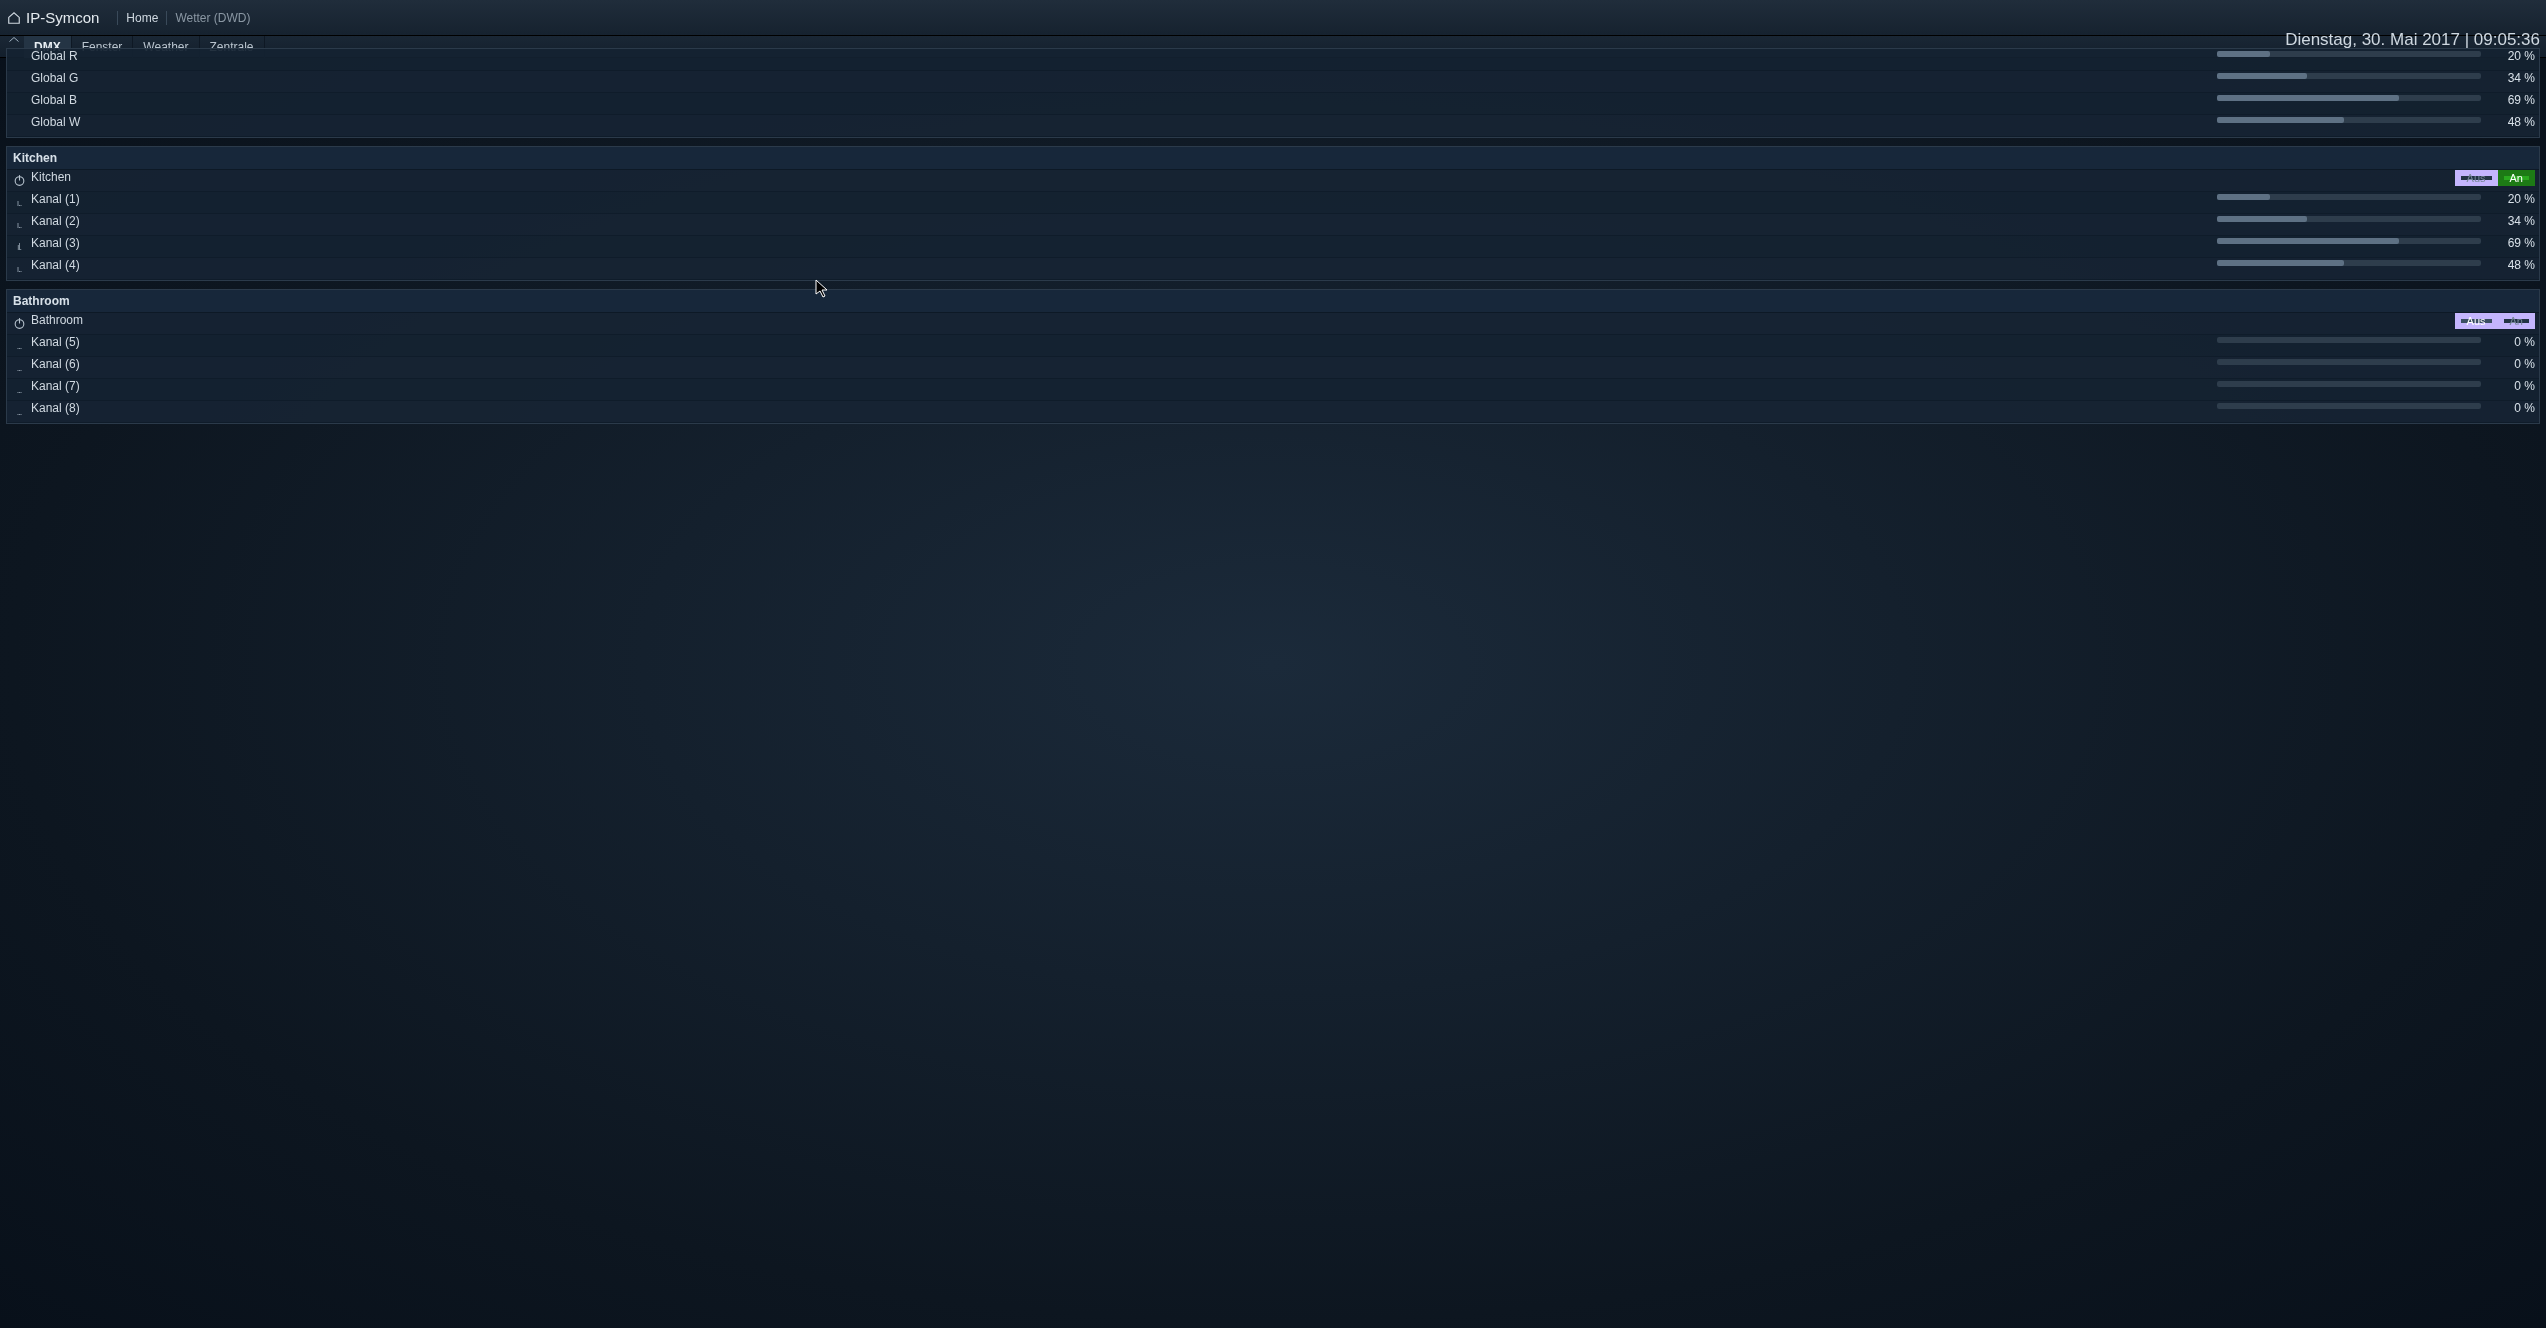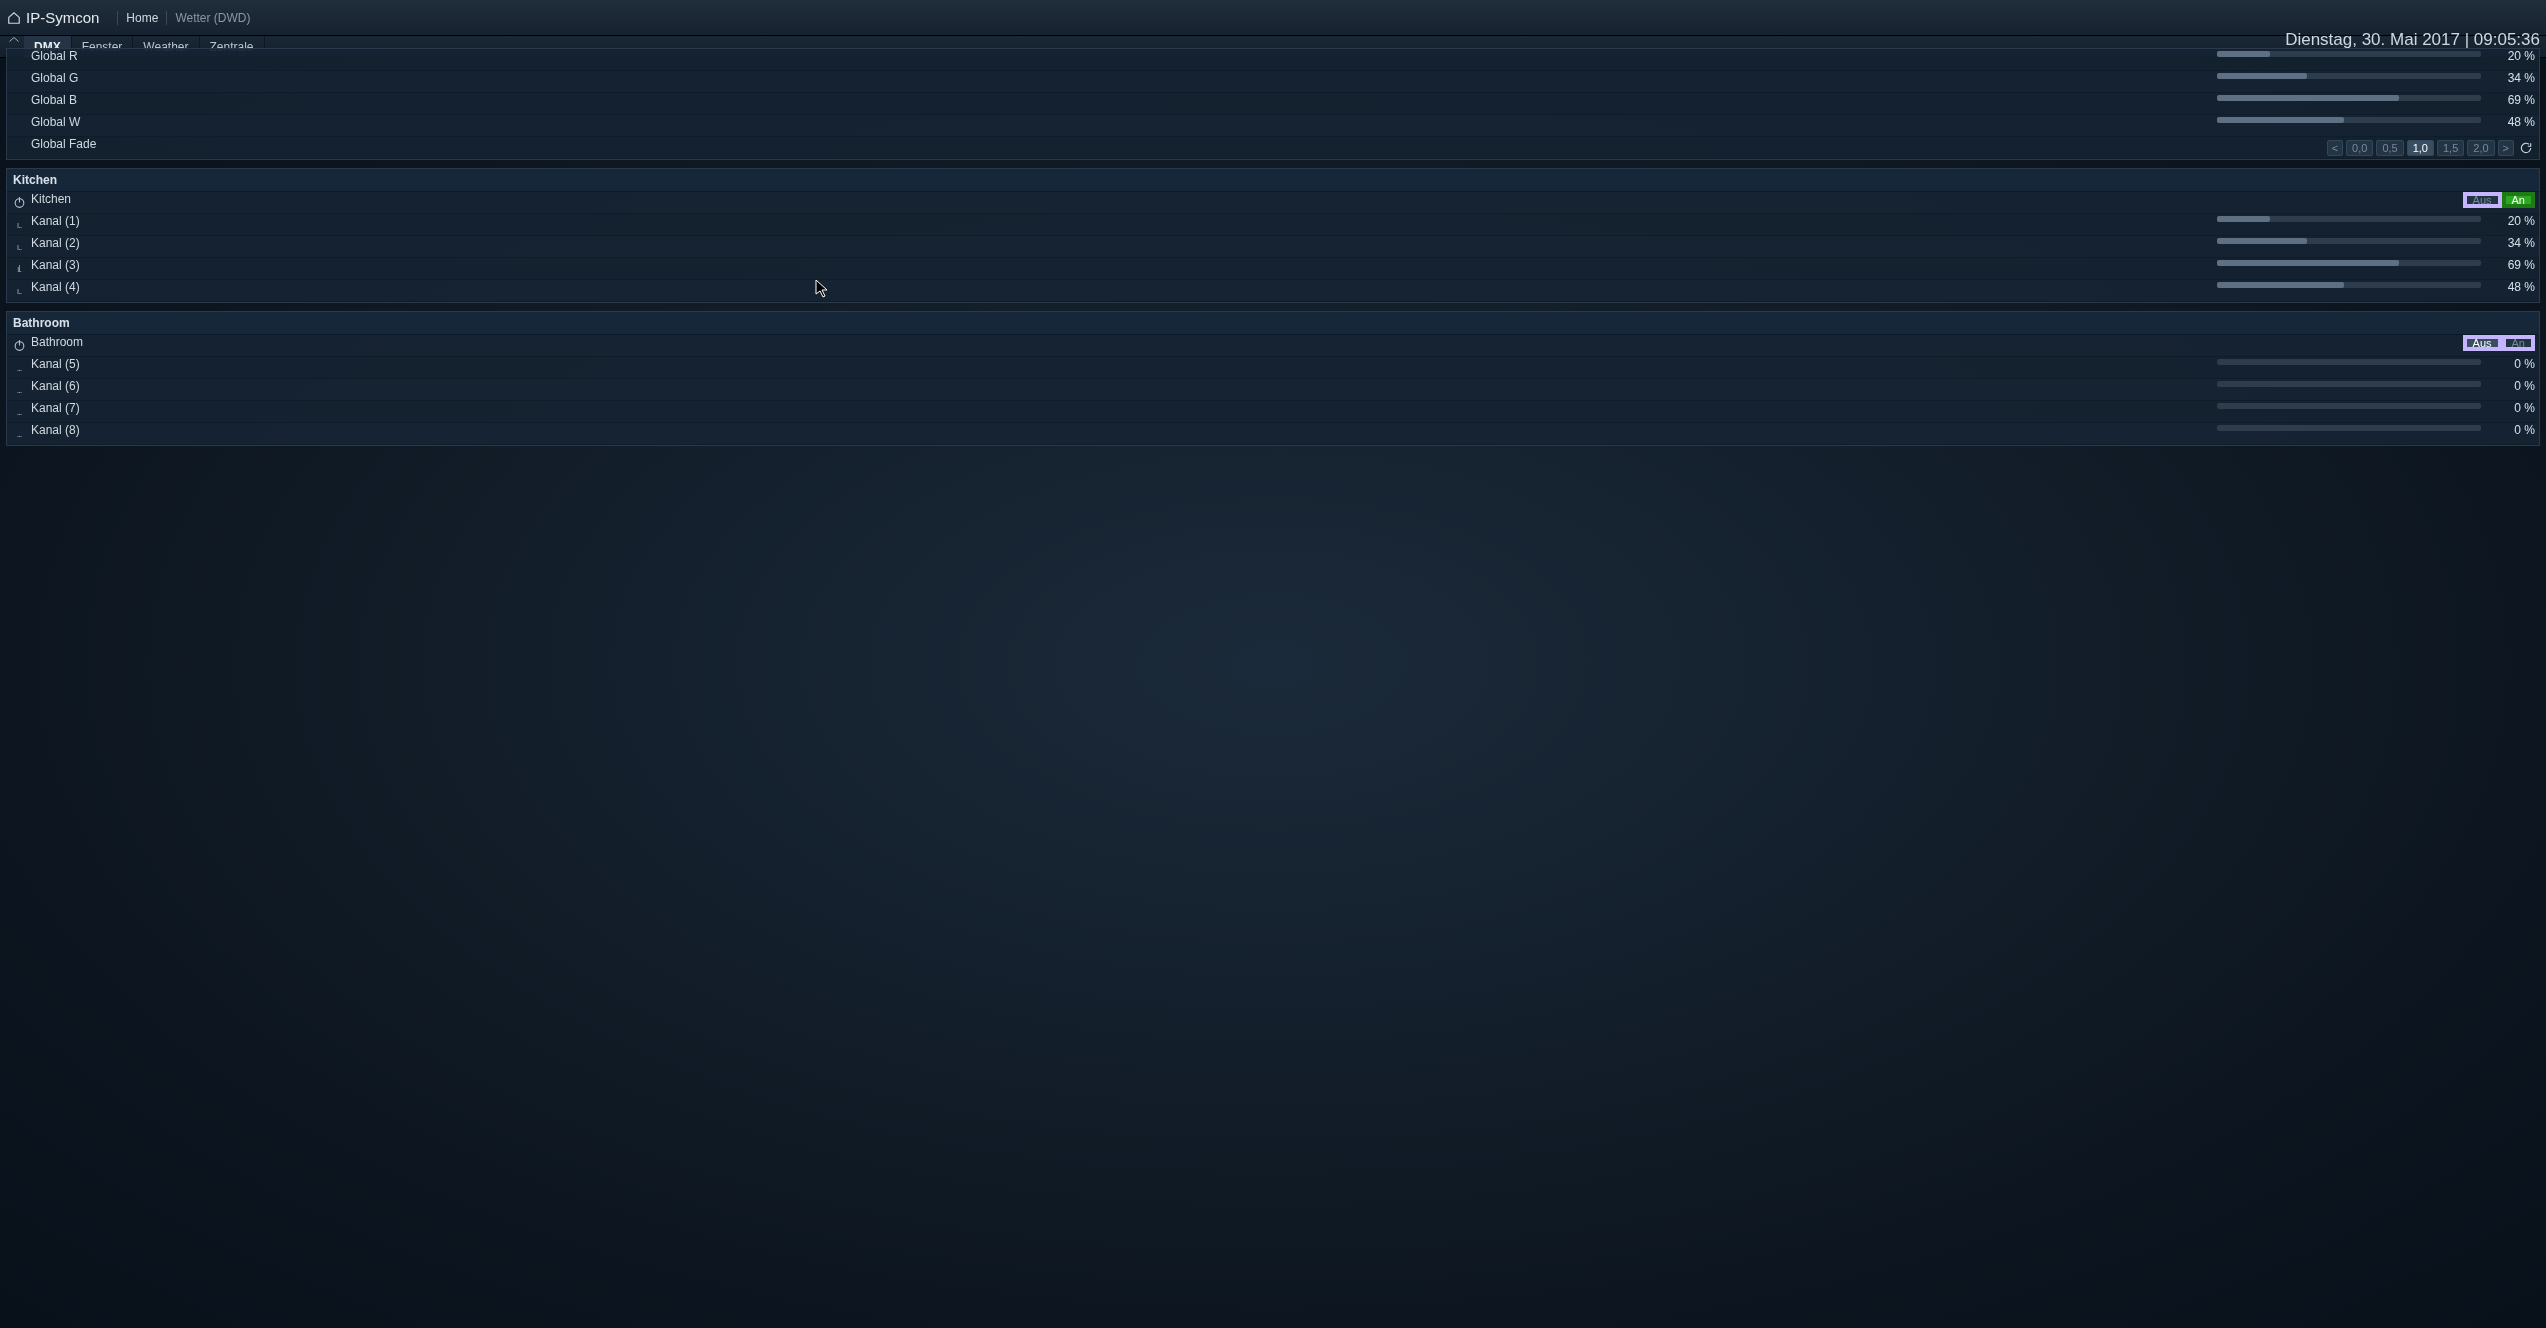--- a/index.html
+++ b/index.html
@@ -33,21 +33,21 @@
   .row .value { width:44px; text-align:right; color:#d8e1e9;}
   
   .fade-ctrl { display:flex; gap:3px; align-items:center;}
   .fade-btn { height:16px; min-width:22px; padding:0 5px; background:#233445; border:1px solid #34475a; color:#c6d1db; font-size:11px; border-radius:2px; display:flex; align-items:center; justify-content:center; cursor:pointer;}
   .fade-btn.dim { color:#778899;}
   .fade-btn.active { background:#3a4e62; color:#fff;}
   .fade-btn.arrow { min-width:16px; padding:0 4px;}
   .fade-icon { width:18px; height:16px; display:flex; align-items:center; justify-content:center;}
   
   .toggle { display:flex; gap:0; margin-left:auto;}
-  .toggle .tbtn { height:16px; padding:0 6px; font-size:11px; border:4px solid #c4b5fd; background:#233445; color:#778899; cursor:pointer; display:flex; align-items:center;}
+  .toggle .tbtn { height:16px; padding:0 6px; font-size:11px; border:6px solid #c4b5fd; background:#233445; color:#778899; cursor:pointer; display:flex; align-items:center;}
   .toggle .tbtn.on { background:#2aa81f; color:#fff; border-color:#1d7a15;}
   .toggle .tbtn.off-active { background:#3a4e62; color:#fff;}
   
   .cursor { position:absolute; width:14px; height:20px; pointer-events:none;}
   svg { display:block;}
 </style>
 </head>
 <body>
 
 <div class="topbar">
@@ -114,40 +114,20 @@
       <div class="row">
         <span class="icon-cell"></span>
         <span class="label">Global W</span>
         <span class="mid"></span>
         <div class="slider-wrap">
           <div class="slider-track"></div>
           <div class="slider-fill" style="width: 48%;"></div>
         </div>
         <span class="value">48 %</span>
       </div>
-      <div class="row">
-        <span class="icon-cell"></span>
-        <span class="label">Global Fade</span>
-        <span class="mid"></span>
-        <div class="fade-ctrl">
-          <div class="fade-btn arrow dim">&lt;</div>
-          <div class="fade-btn dim">0,0</div>
-          <div class="fade-btn dim">0,5</div>
-          <div class="fade-btn active">1,0</div>
-          <div class="fade-btn dim">1,5</div>
-          <div class="fade-btn dim">2,0</div>
-          <div class="fade-btn arrow dim">&gt;</div>
-          <div class="fade-icon">
-            <svg width="14" height="14" viewBox="0 0 24 24" fill="none" stroke="#c6d1db" stroke-width="2">
-              <path d="M20 12a8 8 0 1 1-3-6.3"></path>
-              <path d="M20 4v5h-5"></path>
-            </svg>
-          </div>
-        </div>
-      </div>
     </div>
     <div class="panel">
       <div class="panel-header">Kitchen</div>
       <div class="row">
         <span class="icon-cell">
           <svg width="13" height="13" viewBox="0 0 24 24" fill="none" stroke="#b7c3ce" stroke-width="2">
             <circle cx="12" cy="13" r="8"></circle>
             <line x1="12" y1="2" x2="12" y2="12"></line>
           </svg>
         </span>

